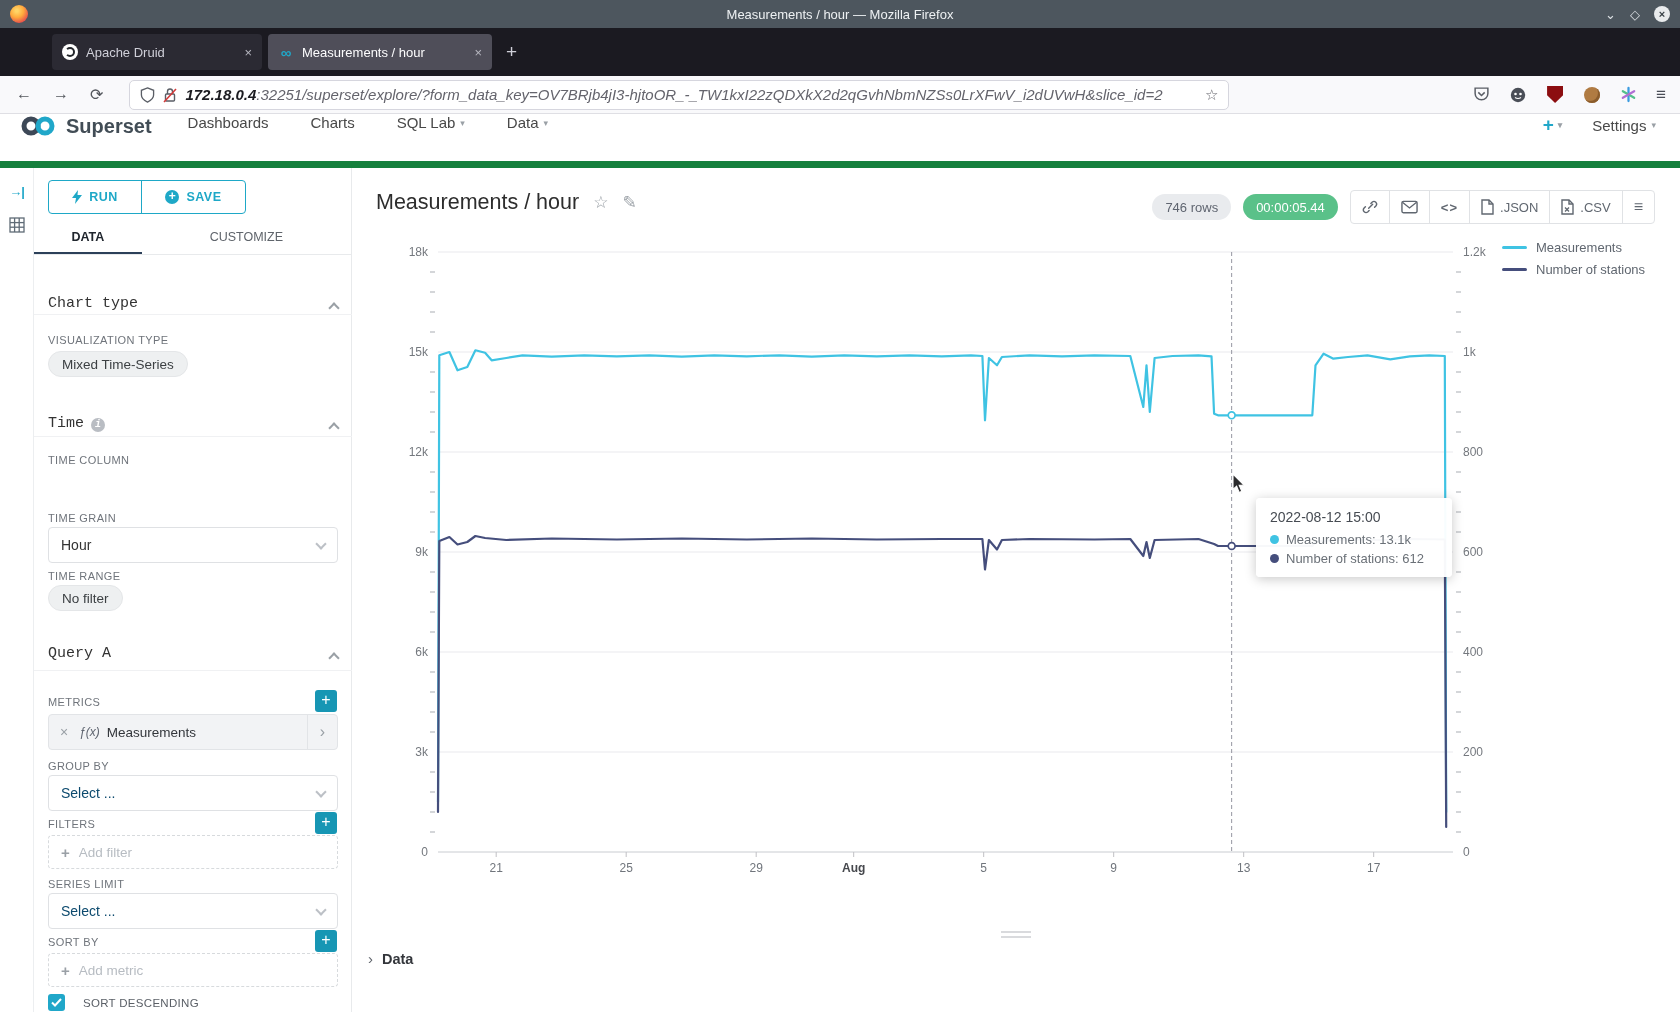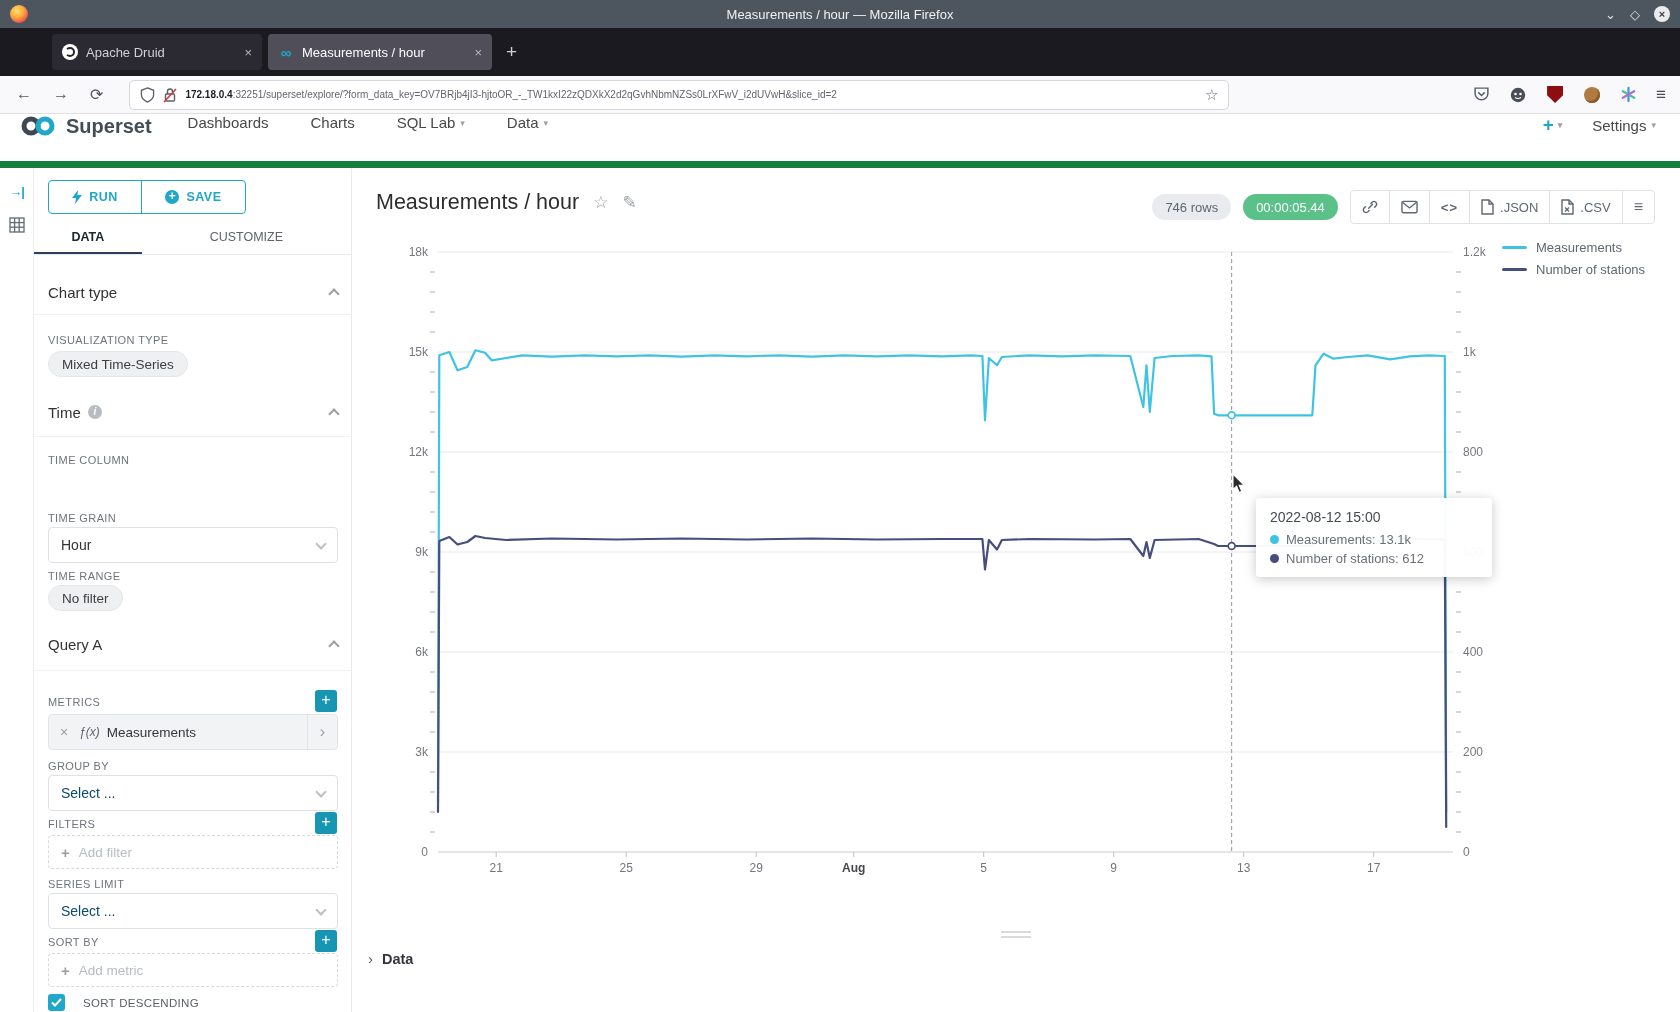--- a/index.html
+++ b/index.html
@@ -25,21 +25,21 @@
   .fav-druid span { display:block; width:10px; height:10px; border:2.5px solid #23262b; border-left-color:transparent; border-radius:50%; }
   .fav-superset { color:#20a7c9; font-weight:bold; font-size:15px; }
   .tab-label { flex:1; white-space:nowrap; overflow:hidden; }
   .tclose { color:#b7b7c0; font-size:13px; }
   .newtab { color:#cfcfd8; font-size:19px; margin-left:14px; }
 
   
   .urlrow { height:38px; background:#f9f9fb; border-bottom:1px solid #dfdfe4; display:flex; align-items:center; flex:0 0 auto; }
   .navbtns { display:flex; gap:21px; margin-left:16px; color:#54575d; font-size:16px; }
   .urlfield { margin-left:26px; width:1100px; height:30px; background:#fff; border:1px solid #d6d6de; border-radius:5px; display:flex; align-items:center; padding:0 10px; gap:8px; }
-  .urltext { font-size:10px; color:#64646c; white-space:nowrap; overflow:hidden; flex:1; }
+  .urltext { font-size:15px; color:#64646c; white-space:nowrap; overflow:hidden; flex:1;font-style:italic; }
   .urltext b { color:#1c1c21; font-weight:bold; }
   .ubar-star { margin-left:auto; color:#68686f; font-size:15px; }
   .extrow { margin-left:auto; margin-right:14px; display:flex; gap:19px; align-items:center; }
   .ext-shape { width:18px; height:18px; display:flex; align-items:center; justify-content:center; }
   .ublock { width:16px; height:17px; background:#8c0e10; clip-path:polygon(0 0,100% 0,100% 55%,50% 100%,0 55%); }
   .cookie { width:16px; height:16px; border-radius:50%; background:#b07b42; box-shadow:inset -2px -2px 0 #8a5c2c; }
 
   
   .snav { height:54px; background:#fff; border-bottom:7px solid #15803d; display:flex; align-items:flex-start; padding:0 18px; flex:0 0 auto; }
   .brand { display:flex; align-items:center; gap:8px; margin-right:36px; }
@@ -58,21 +58,21 @@
   .controls { width:318px; border-right:1px solid #e8eaec; position:relative; flex:0 0 auto; }
   .abs { position:absolute; }
   .btngroup { left:14px; top:12px; height:34px; display:flex; border:1.5px solid #1ea8c7; border-radius:4px; overflow:hidden; background:#fff; }
   .btn-half { display:flex; align-items:center; justify-content:center; gap:7px; color:#1ea8c7; font-weight:bold; font-size:12.5px; letter-spacing:.5px; }
   .btn-run { width:92px; }
   .btn-save { width:104px; border-left:1.5px solid #1ea8c7; }
   .save-circle { width:14px; height:14px; border-radius:50%; background:#1ea8c7; color:#fff; font-size:12px; line-height:13px; text-align:center; font-weight:bold; }
   .ptabs { left:0; top:54px; width:100%; height:33px; display:flex; border-bottom:1px solid #e8eaec; font-size:12.5px; }
   .ptab1 { width:108px; text-align:center; line-height:31px; color:#20262e; font-weight:bold; border-bottom:2px solid #2c4059; }
   .ptab2 { width:210px; text-align:center; line-height:31px; color:#5f646b; }
-  .section-row { left:14px; width:290px; display:flex; align-items:center; font-size:15px; color:#333; font-weight:500; }
+  .section-row { left:14px; width:290px; display:flex; align-items:flex-end; font-size:15px; color:#333; font-weight:500;font-family:Liberation Mono, monospace; }
   .chev-up { width:8px; height:8px; border-top:2px solid #9aa0a6; border-right:2px solid #9aa0a6; transform:rotate(-45deg); margin-left:auto; margin-top:4px; }
   .chev-down { width:8px; height:8px; border-right:2px solid #bcc0c6; border-bottom:2px solid #bcc0c6; transform:rotate(45deg); margin-left:auto; margin-bottom:3px; }
   .divider { left:0; width:318px; border-top:1px solid #f0f1f3; }
   .flabel { left:14px; font-size:11px; color:#6f747b; letter-spacing:.4px; }
   .select { left:14px; width:290px; height:36px; border:1px solid #dfe1e4; border-radius:4px; background:#fff; display:flex; align-items:center; padding:0 12px; gap:9px; font-size:14px; color:#333; }
   .placeholder { color:#0c4a6e; }
   .pill { left:14px; height:26px; background:#eef0f1; border:1px solid #e4e6e8; border-radius:13px; padding:0 13px; font-size:13.5px; color:#3c4043; display:inline-flex; align-items:center; }
   .addbtn { width:22px; height:22px; background:#1796b4; border-radius:3px; color:#fff; font-size:16px; line-height:20px; text-align:center; right:14px; }
   .metricpill { left:14px; width:290px; height:36px; background:#f2f3f5; border:1px solid #e2e4e7; border-radius:4px; display:flex; align-items:center; overflow:hidden; }
   .mp-x { width:30px; text-align:center; color:#9aa0a6; font-size:14px; }
@@ -97,21 +97,21 @@
   .toolseg { display:flex; align-items:center; justify-content:center; gap:6px; color:#606770; font-size:13px; border-left:1px solid #e0e2e5; padding:0 11px; }
   .toolseg:first-child { border-left:none; }
   .codeglyph { font-size:13px; letter-spacing:1px; color:#606770; font-weight:bold; }
 
   #chart-svg { position:absolute; left:0; top:58px; }
   #chart-svg text { font-family:"Liberation Sans", sans-serif; }
   .legend { position:absolute; left:1150px; top:72px; display:flex; flex-direction:column; gap:7px; }
   .legend-row { display:flex; align-items:center; gap:9px; font-size:13px; color:#606770; }
   .legend-swatch { width:25px; height:3px; border-radius:2px; }
 
-  .tooltip { position:absolute; left:904px; top:330px; width:236px; background:rgba(255,255,255,.96); border-radius:4px;
+  .tooltip { position:absolute; left:904px; top:330px; width:196px; background:rgba(255,255,255,.96); border-radius:4px;
     box-shadow:0 2px 12px rgba(0,0,0,.22); padding:11px 14px; z-index:5; }
   .tt-title { font-size:14px; color:#464b52; margin-bottom:7px; }
   .tt-row { display:flex; align-items:center; gap:7px; font-size:13px; color:#6a7077; margin-top:4px; }
   .tt-dot { width:9px; height:9px; border-radius:50%; flex:0 0 auto; }
 
   .cursor { position:absolute; left:880px; top:306px; z-index:6; }
 
   .south-handle { position:absolute; left:50%; transform:translateX(-50%); top:763px; display:flex; flex-direction:column; gap:3px; }
   .south-handle i { display:block; width:30px; height:2px; background:#d9dadd; }
   .south-data { position:absolute; left:16px; top:782px; display:flex; align-items:center; gap:9px; font-size:14.5px; font-weight:bold; color:#33363b; }

